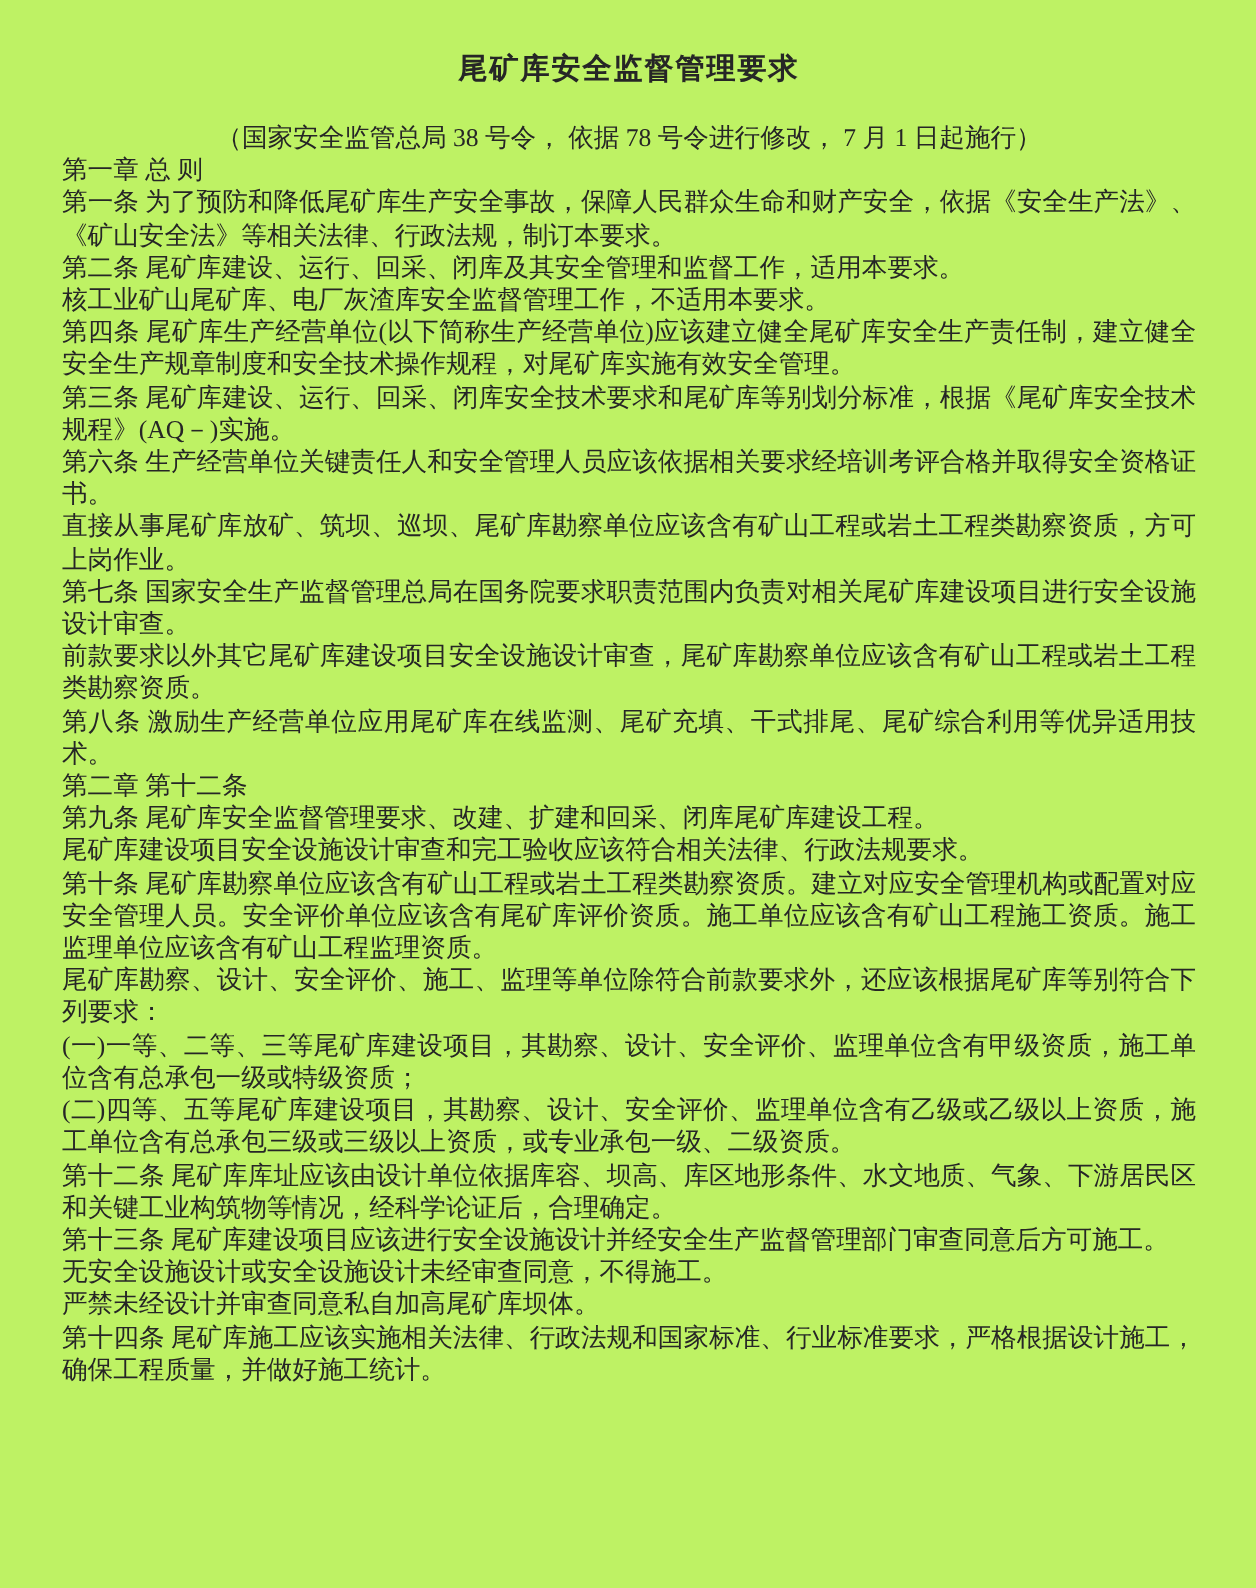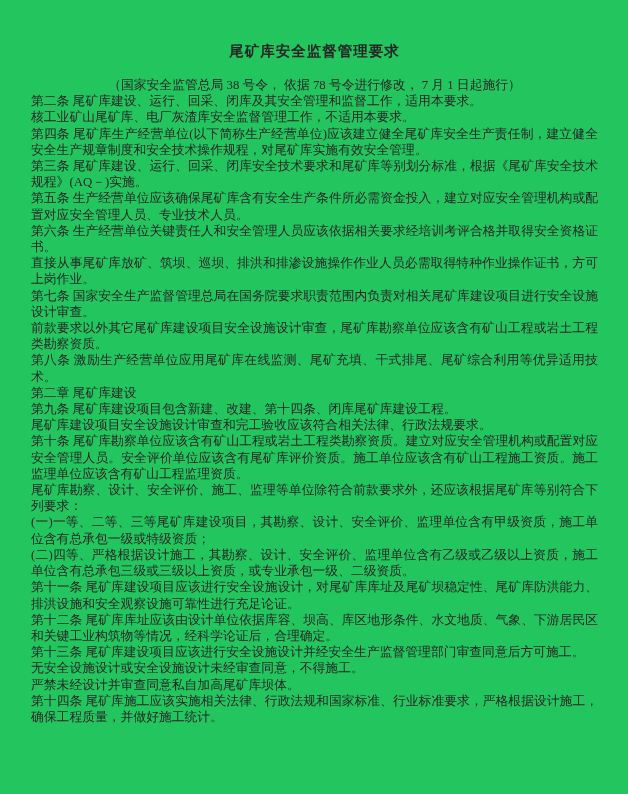--- a/index.html
+++ b/index.html
@@ -4,22 +4,22 @@
 <style>
   html, body {
     margin: 0;
     padding: 0;
     background: #ffffff;
   }
   .page {
     width: 628px;
     height: 794px;
     box-sizing: border-box;
-    background: #22c55e;
-    padding: 42px 30px 0 31px;
+    background: #bef264;
+    padding: 26px 30px 0 31px;
     overflow: hidden;
     font-family: "Liberation Serif", "DejaVu Serif", serif;
     color: #262626;
   }
   .doc-title {
     margin: 0 0 16px 0;
     text-align: center;
     font-size: 14.5px;
     font-weight: bold;
     line-height: 19px;
@@ -37,37 +37,37 @@
     text-align: center;
   }
 </style>
 </head>
 <body>
 
 <div class="page">
   <h1 class="doc-title">尾矿库安全监督管理要求</h1>
   <div class="doc-body">
     <p class="subtitle">（国家安全监管总局 38 号令， 依据 78 号令进行修改， 7 月 1 日起施行）</p>
+    <p>第一章 总 则</p>
+    <p>第一条 为了预防和降低尾矿库生产安全事故，保障人民群众生命和财产安全，依据《安全生产法》、《矿山安全法》等相关法律、行政法规，制订本要求。</p>
     <p>第二条 尾矿库建设、运行、回采、闭库及其安全管理和监督工作，适用本要求。</p>
     <p>核工业矿山尾矿库、电厂灰渣库安全监督管理工作，不适用本要求。</p>
     <p>第四条 尾矿库生产经营单位(以下简称生产经营单位)应该建立健全尾矿库安全生产责任制，建立健全安全生产规章制度和安全技术操作规程，对尾矿库实施有效安全管理。</p>
     <p>第三条 尾矿库建设、运行、回采、闭库安全技术要求和尾矿库等别划分标准，根据《尾矿库安全技术规程》(AQ－)实施。</p>
-    <p>第五条 生产经营单位应该确保尾矿库含有安全生产条件所必需资金投入，建立对应安全管理机构或配置对应安全管理人员、专业技术人员。</p>
     <p>第六条 生产经营单位关键责任人和安全管理人员应该依据相关要求经培训考评合格并取得安全资格证书。</p>
-    <p>直接从事尾矿库放矿、筑坝、巡坝、排洪和排渗设施操作作业人员必需取得特种作业操作证书，方可上岗作业。</p>
+    <p>直接从事尾矿库放矿、筑坝、巡坝、尾矿库勘察单位应该含有矿山工程或岩土工程类勘察资质，方可上岗作业。</p>
     <p>第七条 国家安全生产监督管理总局在国务院要求职责范围内负责对相关尾矿库建设项目进行安全设施设计审查。</p>
     <p>前款要求以外其它尾矿库建设项目安全设施设计审查，尾矿库勘察单位应该含有矿山工程或岩土工程类勘察资质。</p>
     <p>第八条 激励生产经营单位应用尾矿库在线监测、尾矿充填、干式排尾、尾矿综合利用等优异适用技术。</p>
-    <p>第二章 尾矿库建设</p>
-    <p>第九条 尾矿库建设项目包含新建、改建、第十四条、闭库尾矿库建设工程。</p>
+    <p>第二章 第十二条</p>
+    <p>第九条 尾矿库安全监督管理要求、改建、扩建和回采、闭库尾矿库建设工程。</p>
     <p>尾矿库建设项目安全设施设计审查和完工验收应该符合相关法律、行政法规要求。</p>
     <p>第十条 尾矿库勘察单位应该含有矿山工程或岩土工程类勘察资质。建立对应安全管理机构或配置对应安全管理人员。安全评价单位应该含有尾矿库评价资质。施工单位应该含有矿山工程施工资质。施工监理单位应该含有矿山工程监理资质。</p>
     <p>尾矿库勘察、设计、安全评价、施工、监理等单位除符合前款要求外，还应该根据尾矿库等别符合下列要求：</p>
     <p>(一)一等、二等、三等尾矿库建设项目，其勘察、设计、安全评价、监理单位含有甲级资质，施工单位含有总承包一级或特级资质；</p>
-    <p>(二)四等、严格根据设计施工，其勘察、设计、安全评价、监理单位含有乙级或乙级以上资质，施工单位含有总承包三级或三级以上资质，或专业承包一级、二级资质。</p>
-    <p>第十一条 尾矿库建设项目应该进行安全设施设计，对尾矿库库址及尾矿坝稳定性、尾矿库防洪能力、排洪设施和安全观察设施可靠性进行充足论证。</p>
+    <p>(二)四等、五等尾矿库建设项目，其勘察、设计、安全评价、监理单位含有乙级或乙级以上资质，施工单位含有总承包三级或三级以上资质，或专业承包一级、二级资质。</p>
     <p>第十二条 尾矿库库址应该由设计单位依据库容、坝高、库区地形条件、水文地质、气象、下游居民区和关键工业构筑物等情况，经科学论证后，合理确定。</p>
     <p>第十三条 尾矿库建设项目应该进行安全设施设计并经安全生产监督管理部门审查同意后方可施工。</p>
     <p>无安全设施设计或安全设施设计未经审查同意，不得施工。</p>
     <p>严禁未经设计并审查同意私自加高尾矿库坝体。</p>
     <p>第十四条 尾矿库施工应该实施相关法律、行政法规和国家标准、行业标准要求，严格根据设计施工，确保工程质量，并做好施工统计。</p>
   </div>
 </div>
 
 </body></html>

